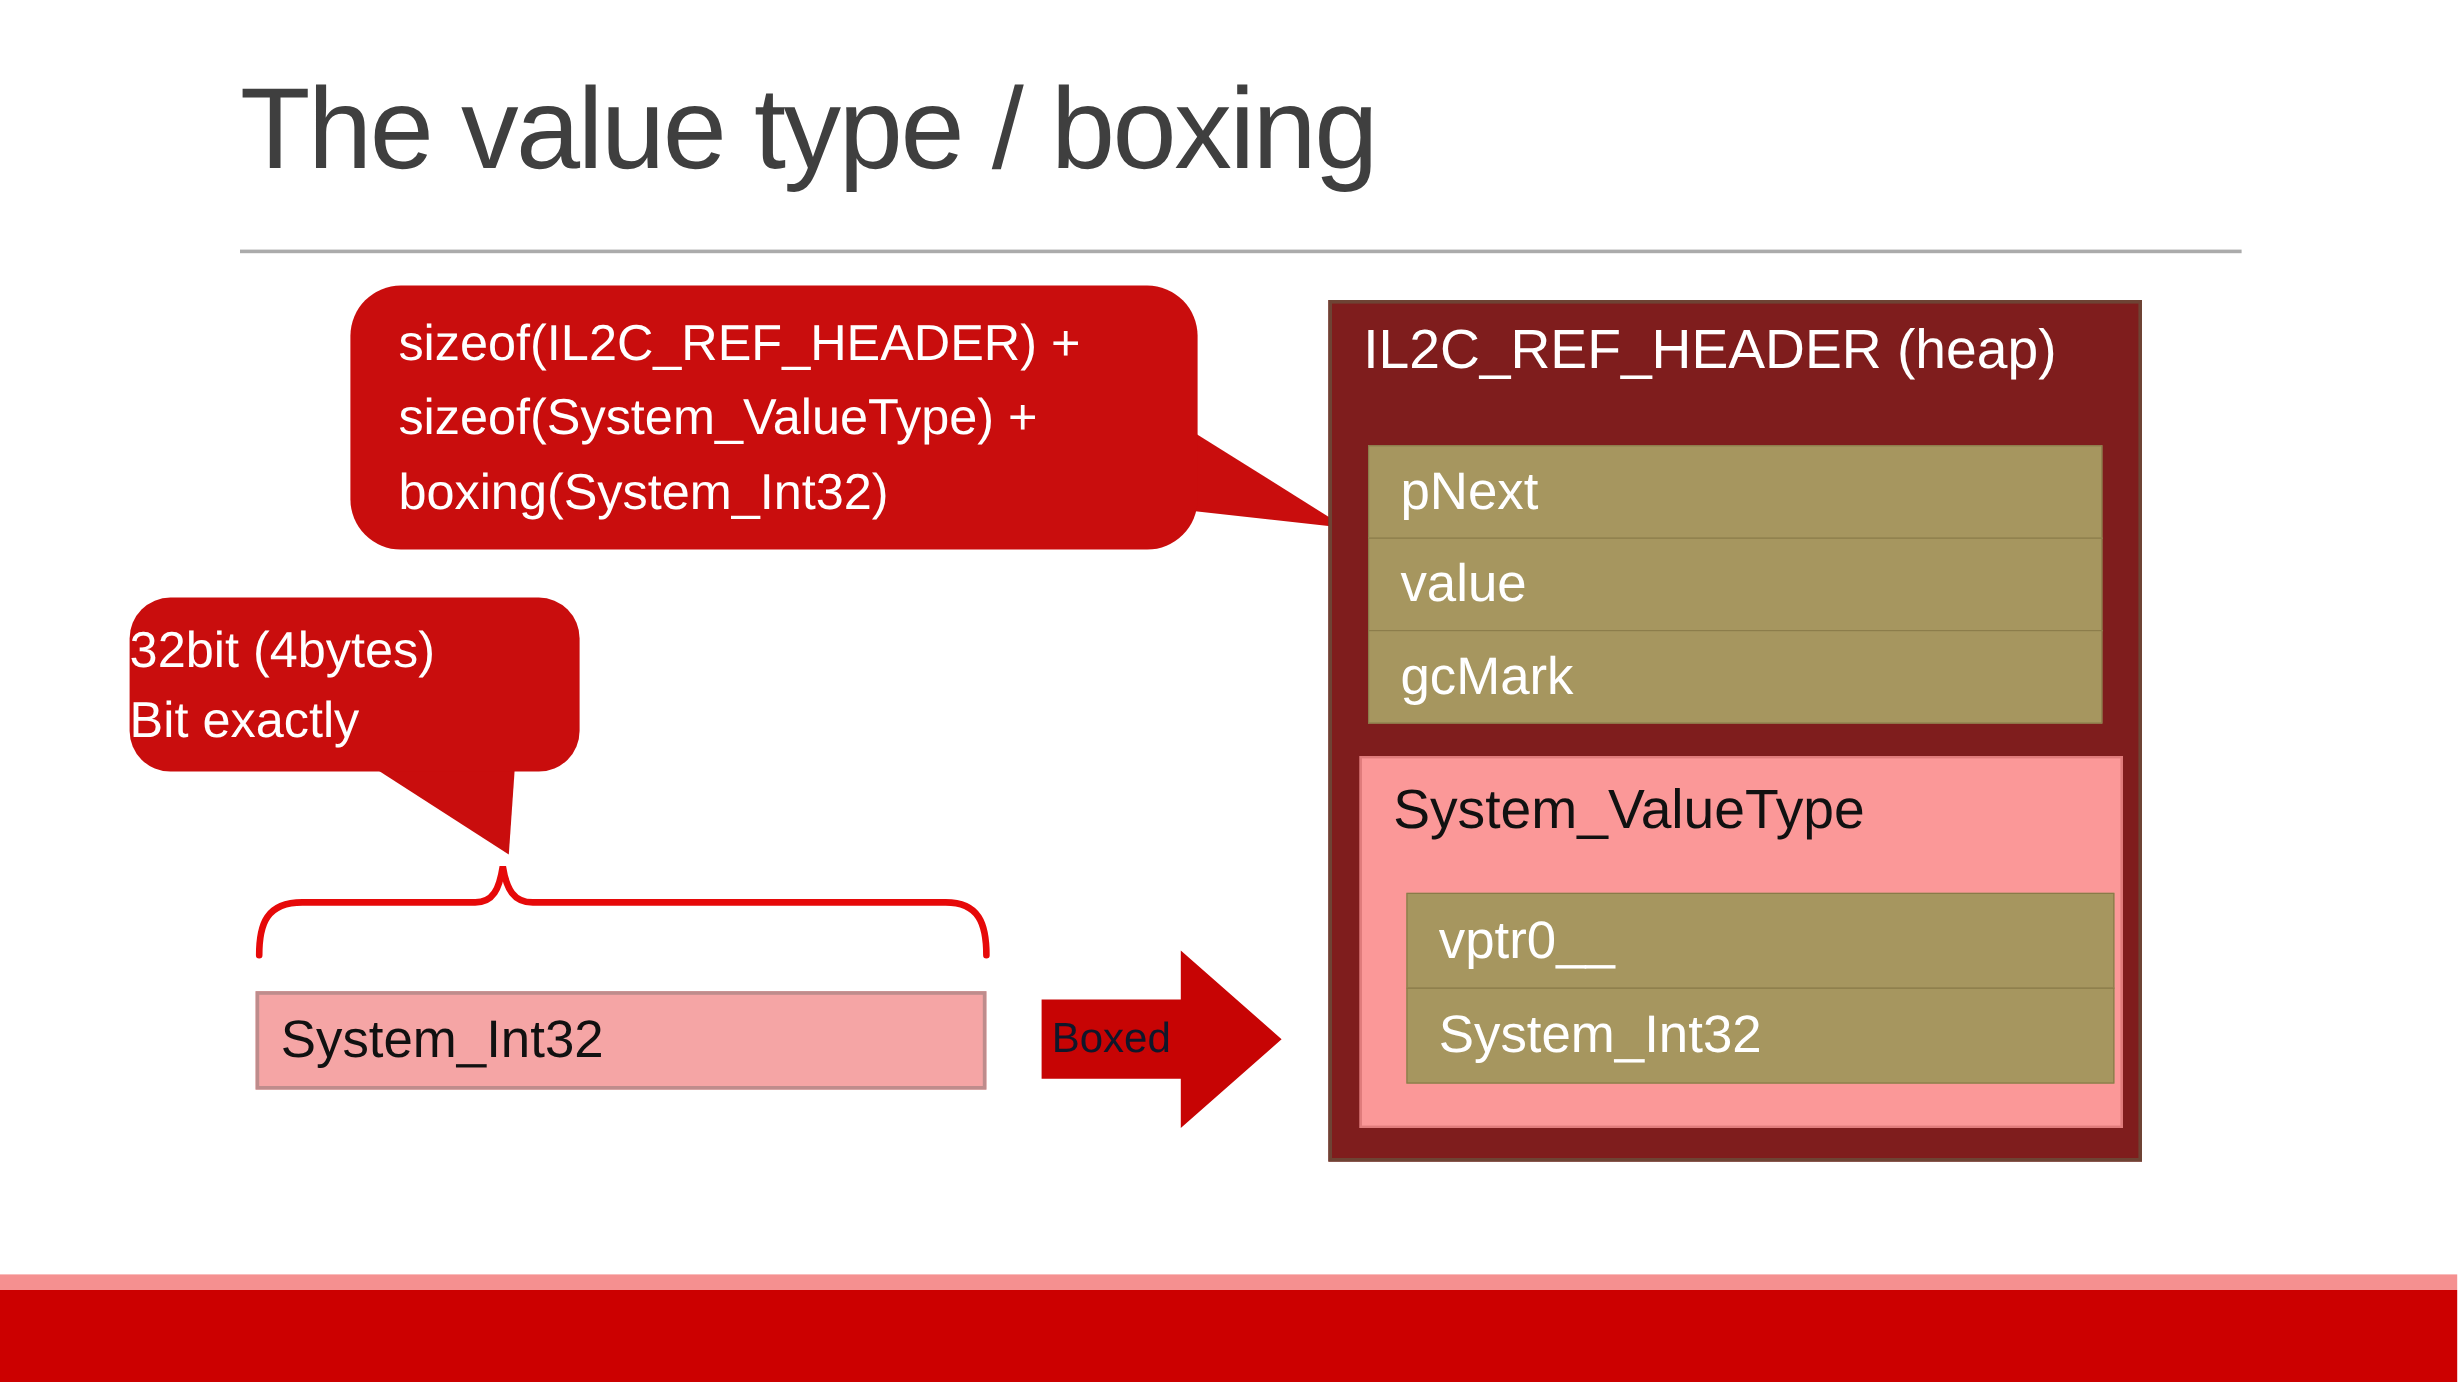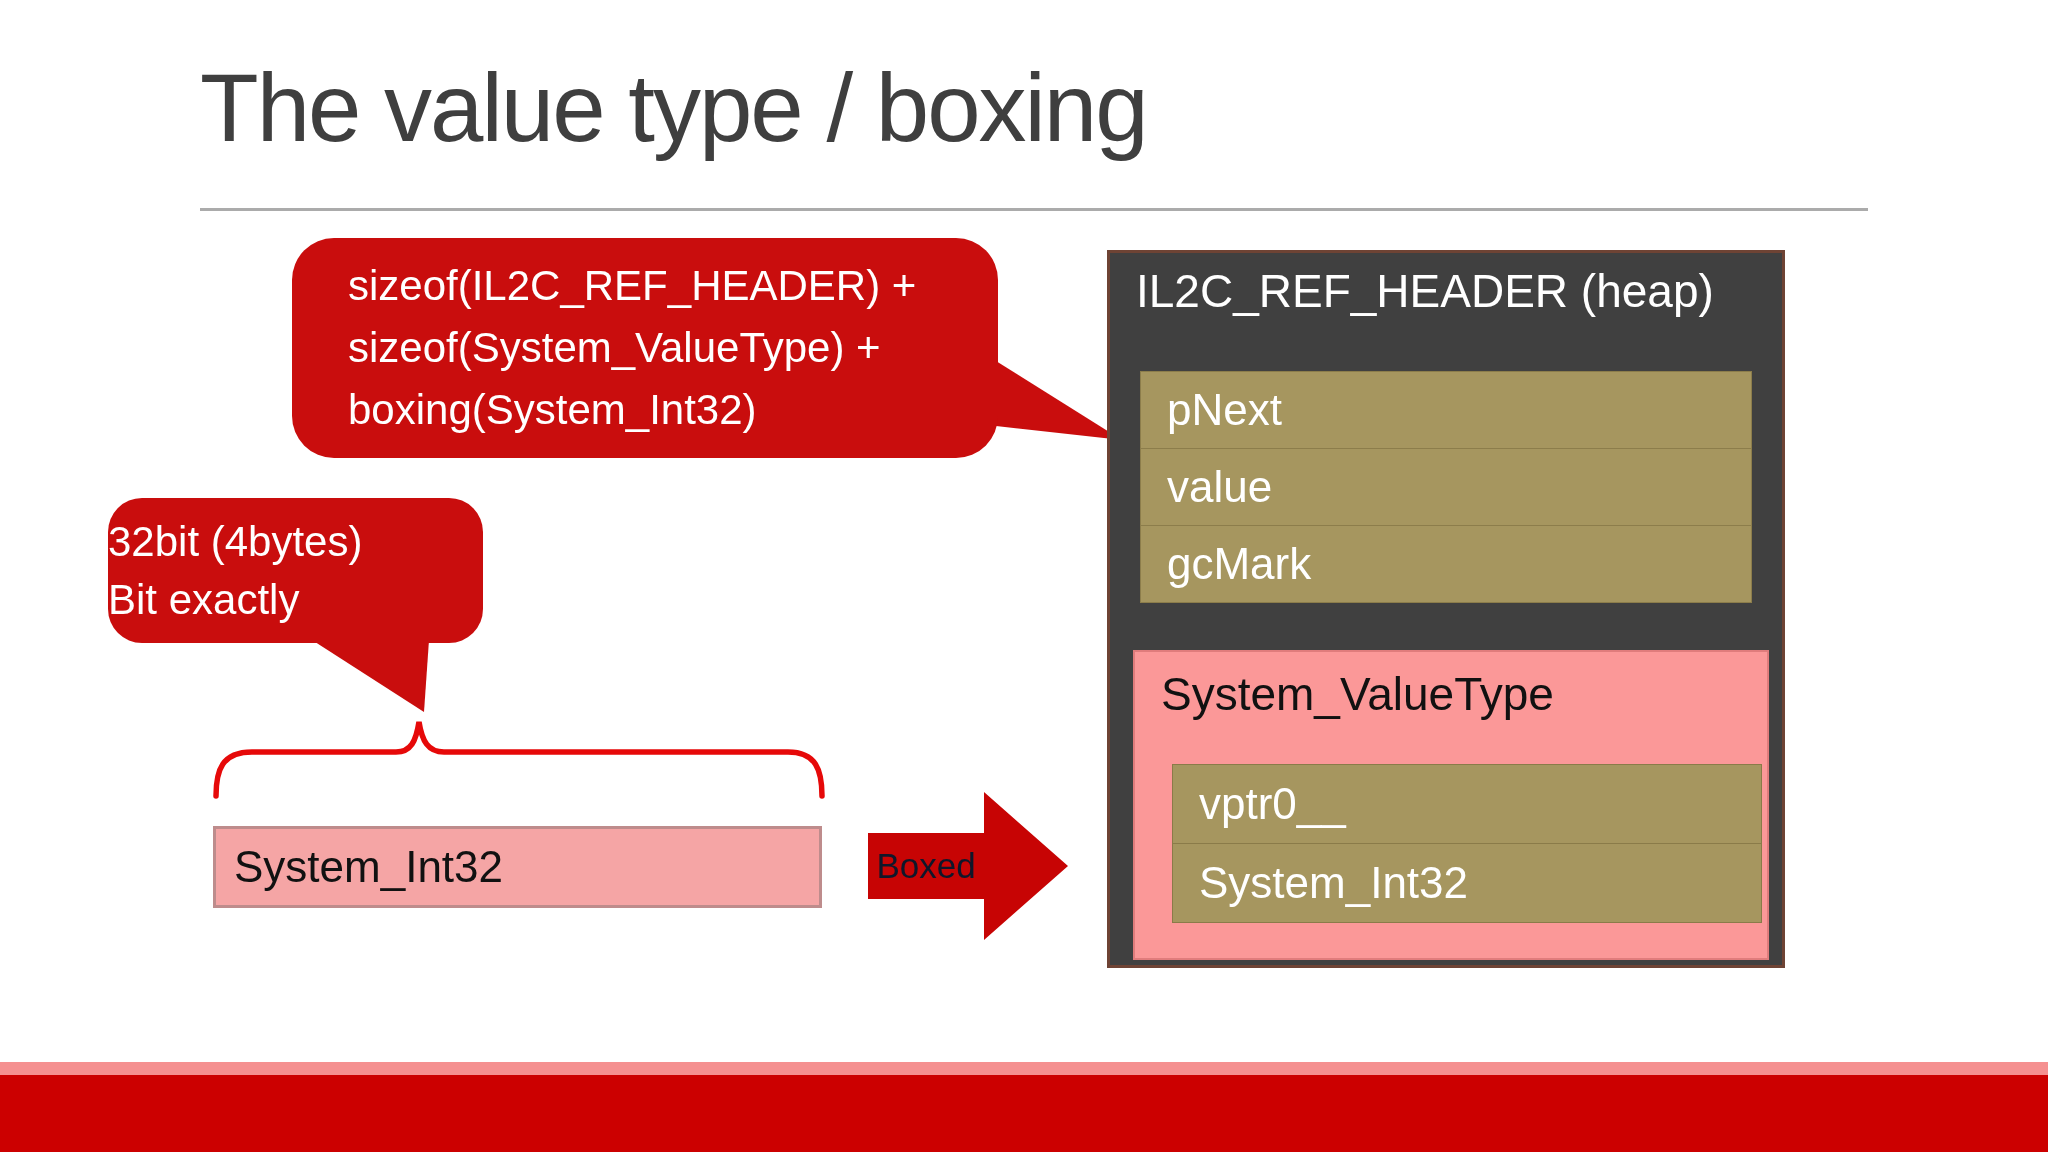--- a/index.html
+++ b/index.html
@@ -24,21 +24,21 @@
     position:absolute;left:0;top:0;width:2048px;height:1152px;
     pointer-events:none;
   }
   
   .bubble{
     position:absolute;background:#c90d0d;color:#ffffff;
     display:flex;flex-direction:column;justify-content:center;
   }
   .bubble-sizeof{
     left:292px;top:238px;width:706px;height:220px;
-    border-radius:42px;padding-left:56px;box-sizing:border-box;
+    border-radius:42px;padding-left:40px;box-sizing:border-box;
     font-size:42px;line-height:62px;text-align:left;
   }
   .bubble-bits{
     left:108px;top:498px;width:375px;height:145px;
     border-radius:34px;font-size:42px;line-height:58px;
     text-align:left;
   }
   
   .value-box{
     position:absolute;left:213px;top:826px;width:609px;height:82px;
@@ -48,37 +48,37 @@
   }
   
   .boxed-label{
     position:absolute;left:868px;top:833px;width:116px;height:66px;
     display:flex;align-items:center;justify-content:center;
     color:#0f172a;font-size:35px;
   }
   
   .heap-box{
     position:absolute;left:1107px;top:250px;width:678px;height:718px;
-    background:#404040;border:3px solid #6e4334;box-sizing:border-box;
+    background:#7f1d1d;border:3px solid #6e4334;box-sizing:border-box;
   }
   .heap-title{
     position:absolute;left:26px;top:10px;
     color:#ffffff;font-size:46px;line-height:56px;white-space:nowrap;
   }
   .heap-fields{
     position:absolute;left:30px;top:119px;width:612px;
   }
   .field{
     height:78px;background:#a6965f;border:1px solid #8c7d4b;
     box-sizing:border-box;margin-top:-1px;
     display:flex;align-items:center;padding-left:26px;
     color:#ffffff;font-size:44px;
   }
   .vt-box{
-    position:absolute;left:23px;top:397px;width:636px;height:310px;
+    position:absolute;left:23px;top:377px;width:636px;height:310px;
     background:#fb9898;border:2px solid #e07c7c;box-sizing:border-box;
   }
   .vt-title{
     position:absolute;left:26px;top:14px;
     color:#111111;font-size:46px;line-height:56px;white-space:nowrap;
   }
   .vt-fields{
     position:absolute;left:17px;top:113px;width:590px;padding-left:20px;
   }
   .vt-fields .field{height:80px;border-color:#8a7b49;}

